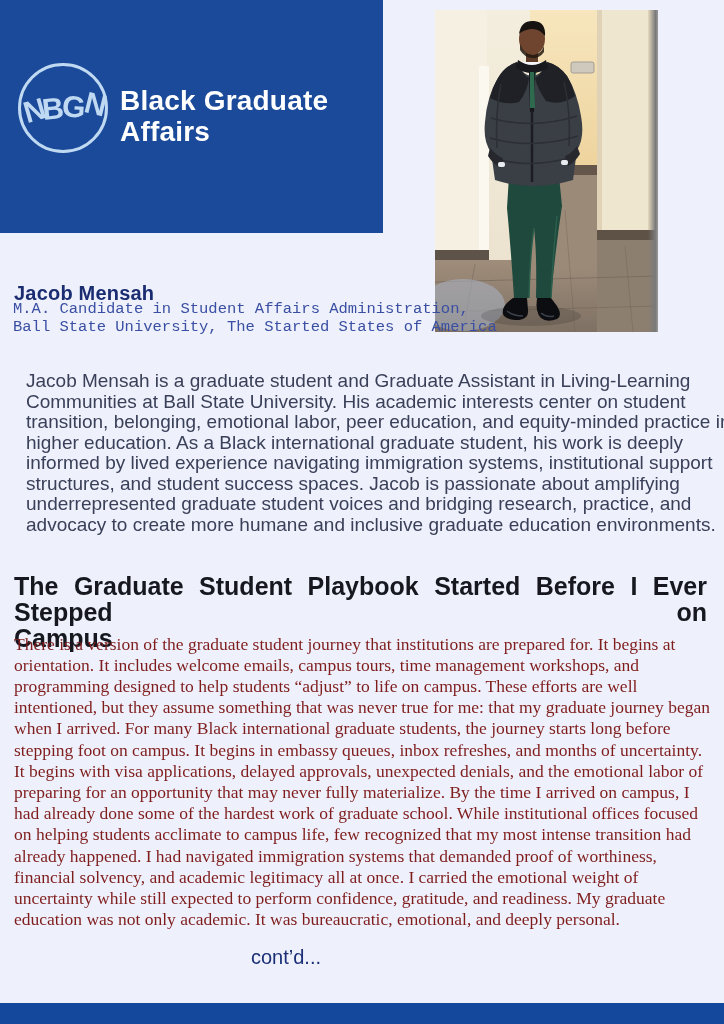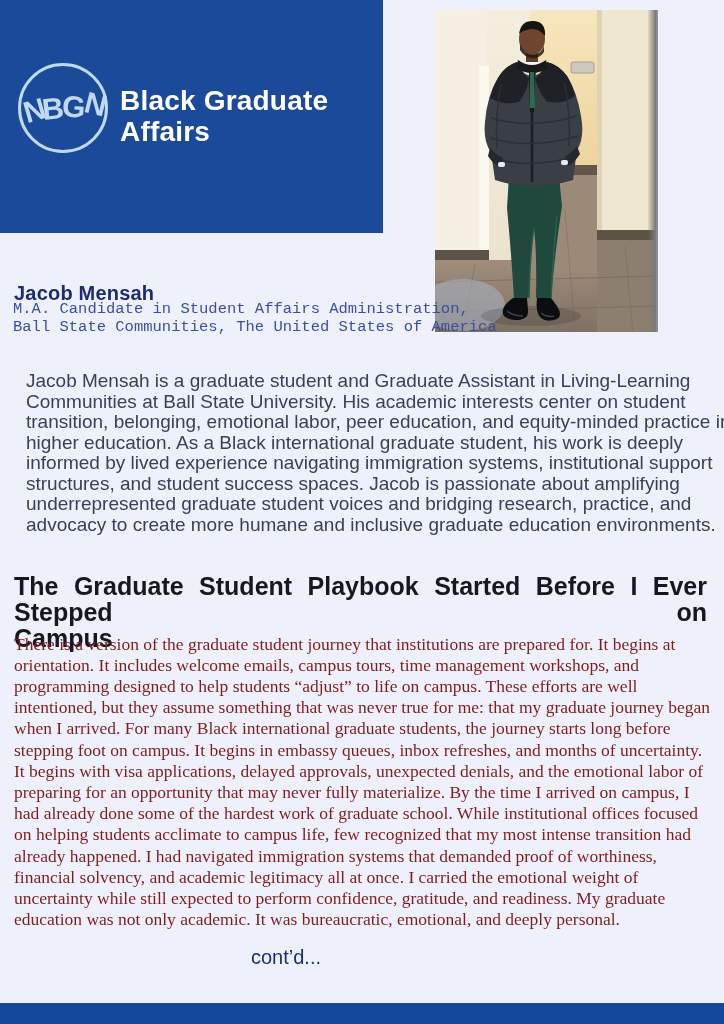--- a/index.html
+++ b/index.html
@@ -185,21 +185,21 @@
         <rect x="63" y="152" width="7" height="5" rx="2" fill="#E8EBF0"></rect>
         <rect x="126" y="150" width="7" height="5" rx="2" fill="#E8EBF0"></rect>
       </g>
     </svg>
     <div class="photo-edge"></div>
   </div>
 
   <h2 class="profile-name">Jacob Mensah</h2>
   <div class="profile-role">
     <span>M.A. Candidate in Student Affairs Administration,</span>
-    <span>Ball State Communities, The United States of America</span>
+    <span>Ball State University, The Started States of America</span>
   </div>
   <p class="profile-bio">Jacob Mensah is a graduate student and Graduate Assistant in Living-Learning Communities at Ball State University. His academic interests center on student transition, belonging, emotional labor, peer education, and equity-minded practice in higher education. As a Black international graduate student, his work is deeply informed by lived experience navigating immigration systems, institutional support structures, and student success spaces. Jacob is passionate about amplifying underrepresented graduate student voices and bridging research, practice, and advocacy to create more humane and inclusive graduate education environments.</p>
 
   <h3 class="article-heading">
     <span class="jline">The Graduate Student Playbook Started Before I Ever Stepped on</span>
     <span class="lline">Campus</span>
   </h3>
   <p class="article-body">There is a version of the graduate student journey that institutions are prepared for. It begins at orientation. It includes welcome emails, campus tours, time management workshops, and programming designed to help students “adjust” to life on campus. These efforts are well intentioned, but they assume something that was never true for me: that my graduate journey began when I arrived. For many Black international graduate students, the journey starts long before stepping foot on campus. It begins in embassy queues, inbox refreshes, and months of uncertainty. It begins with visa applications, delayed approvals, unexpected denials, and the emotional labor of preparing for an opportunity that may never fully materialize. By the time I arrived on campus, I had already done some of the hardest work of graduate school. While institutional offices focused on helping students acclimate to campus life, few recognized that my most intense transition had already happened. I had navigated immigration systems that demanded proof of worthiness, financial solvency, and academic legitimacy all at once. I carried the emotional weight of uncertainty while still expected to perform confidence, gratitude, and readiness. My graduate education was not only academic. It was bureaucratic, emotional, and deeply personal.</p>
   <div class="contd">cont’d...</div>
 

